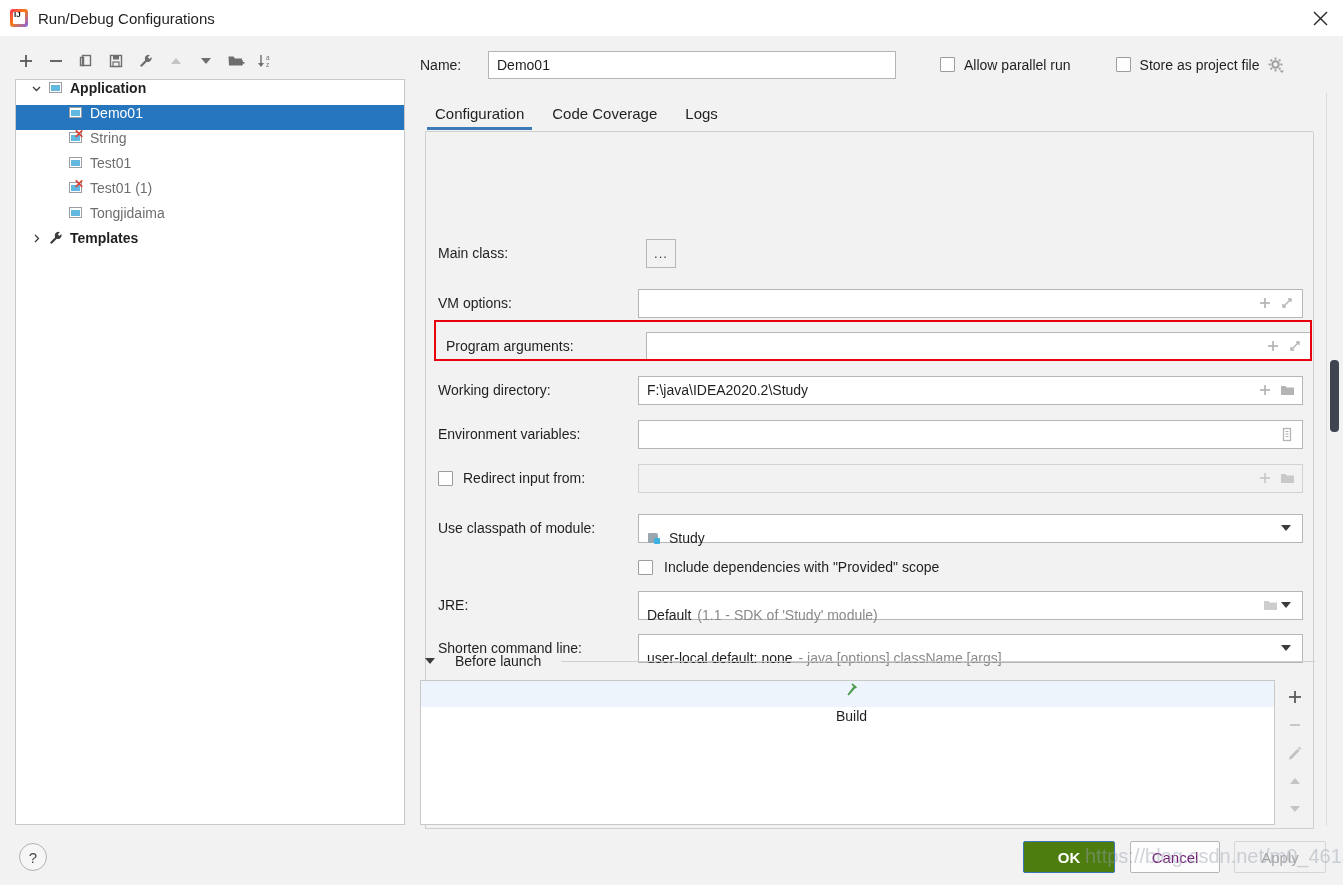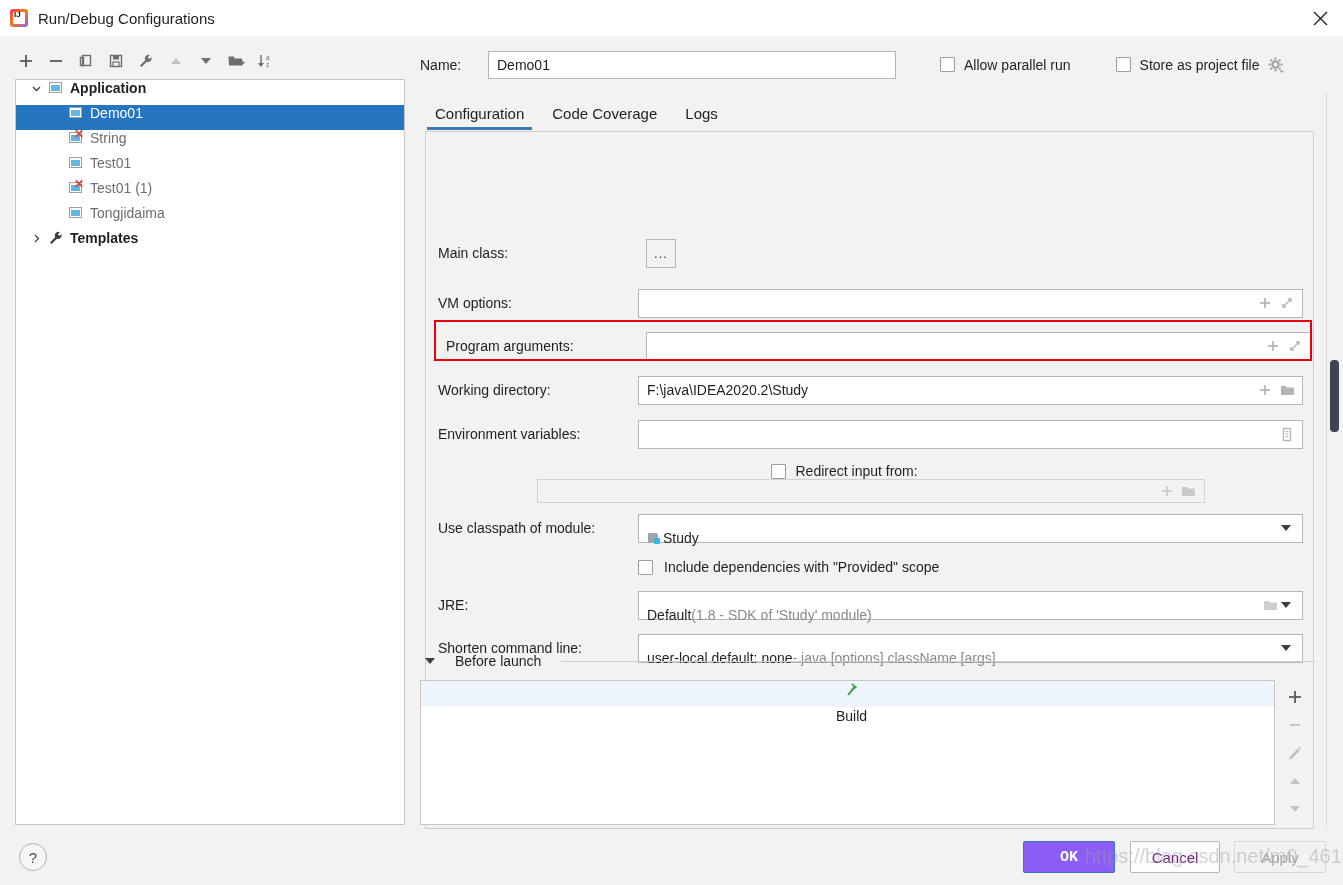--- a/index.html
+++ b/index.html
@@ -179,21 +179,21 @@
     width: 878px; height: 41px;
     border: 2px solid #e8000d; box-sizing: border-box;
     pointer-events: none;
   }
 
   .combo {
     height: 29px; border: 1px solid #b6b6b6; background: #ffffff;
     box-sizing: border-box; display: flex; align-items: center;
     padding: 0 4px 0 8px; font-size: 14px; color: #1f1f1f; cursor: default;
   }
-  .combo .val { flex: 1; display: flex; align-items: center; 
+  .combo .val { flex: 1; display: flex; align-items: center; gap: 6px;
     overflow: hidden; white-space: nowrap; margin-top: 20px; }
   .caret {
     width: 0; height: 0; border-left: 5px solid transparent;
     border-right: 5px solid transparent; border-top: 6px solid #3c3c3c;
     margin-right: 7px; flex: none;
   }
   .dim { color: #8a8a8a; }
 
   .module-ico {
     width: 16px; height: 16px; position: relative; flex: none;
@@ -262,22 +262,22 @@
     display: flex; align-items: center; justify-content: center;
     font-size: 15px; color: #4b4b4b; cursor: default; box-sizing: border-box;
   }
   .btn {
     position: absolute; top: 841px; height: 32px;
     display: flex; align-items: center; justify-content: center;
     font-size: 15px; box-sizing: border-box; cursor: default;
     border-radius: 2px;
   }
   .btn-ok {
-    left: 1023px; width: 92px; background: #8b5cf6; color: #ffffff;
-    border: 1px solid #3d76b4; font-weight: bold; font-family: Liberation Mono, monospace;
+    left: 1023px; width: 92px; background: #4d7c0f; color: #ffffff;
+    border: 1px solid #3d76b4; font-weight: bold;
   }
   .btn-cancel {
     left: 1130px; width: 90px; background: #fdfdfd; color: #701a75;
     border: 1px solid #b6b6b6;
   }
   .btn-apply {
     left: 1234px; width: 92px; background: #f2f2f2; color: #a8a8a8;
     border: 1px solid #d6d6d6;
   }
 
@@ -553,21 +553,21 @@
             <svg width="14" height="15" viewBox="0 0 14 15">
               <rect x="3.5" y="1.5" width="7" height="12" fill="none" stroke="#b4b4b4" stroke-width="1.3"></rect>
               <line x1="5.5" y1="4.5" x2="8.5" y2="4.5" stroke="#b4b4b4" stroke-width="1.1"></line>
               <line x1="5.5" y1="7" x2="8.5" y2="7" stroke="#b4b4b4" stroke-width="1.1"></line>
               <line x1="5.5" y1="9.5" x2="8.5" y2="9.5" stroke="#b4b4b4" stroke-width="1.1"></line>
             </svg>
           </span>
         </div>
       </div>
 
-      <div class="field-row" style="top:331px; width:865px;flex-direction:column;">
+      <div class="field-row" style="top:331px; width:865px;">
         <span class="field-label" style="display:flex; align-items:center; gap:10px;">
           <span class="cb"></span>
           <span>Redirect input from:</span>
         </span>
         <div class="field-ctl disabled" style="width:668px;">
           <span class="val"></span>
           <span class="fld-icon">
             <svg width="14" height="14" viewBox="0 0 14 14">
               <line x1="7" y1="2" x2="7" y2="12" stroke="#c9c9c9" stroke-width="1.7"></line>
               <line x1="2" y1="7" x2="12" y2="7" stroke="#c9c9c9" stroke-width="1.7"></line>
@@ -598,21 +598,21 @@
       <div class="field-row" style="top:420px; left:212px;">
         <span class="cb"></span>
         <span class="lbl" style="margin-left:11px;">Include dependencies with "Provided" scope</span>
       </div>
 
       <div class="field-row" style="top:458px; width:865px;">
         <span class="field-label">JRE:</span>
         <div class="combo" style="width:668px;">
           <span class="val">
             <span>Default</span>
-            <span class="dim">(1.8 - SDK of 'Study' module)</span>
+            <span class="dim">(1.1 - SDK of 'Study' module)</span>
           </span>
           <span class="fld-icon">
             <svg width="15" height="14" viewBox="0 0 15 14">
               <path d="M1 3h4.5l1.2 1.6H14V12H1z" fill="#cdcdcd"></path>
             </svg>
           </span>
           <span class="caret"></span>
         </div>
       </div>
 

